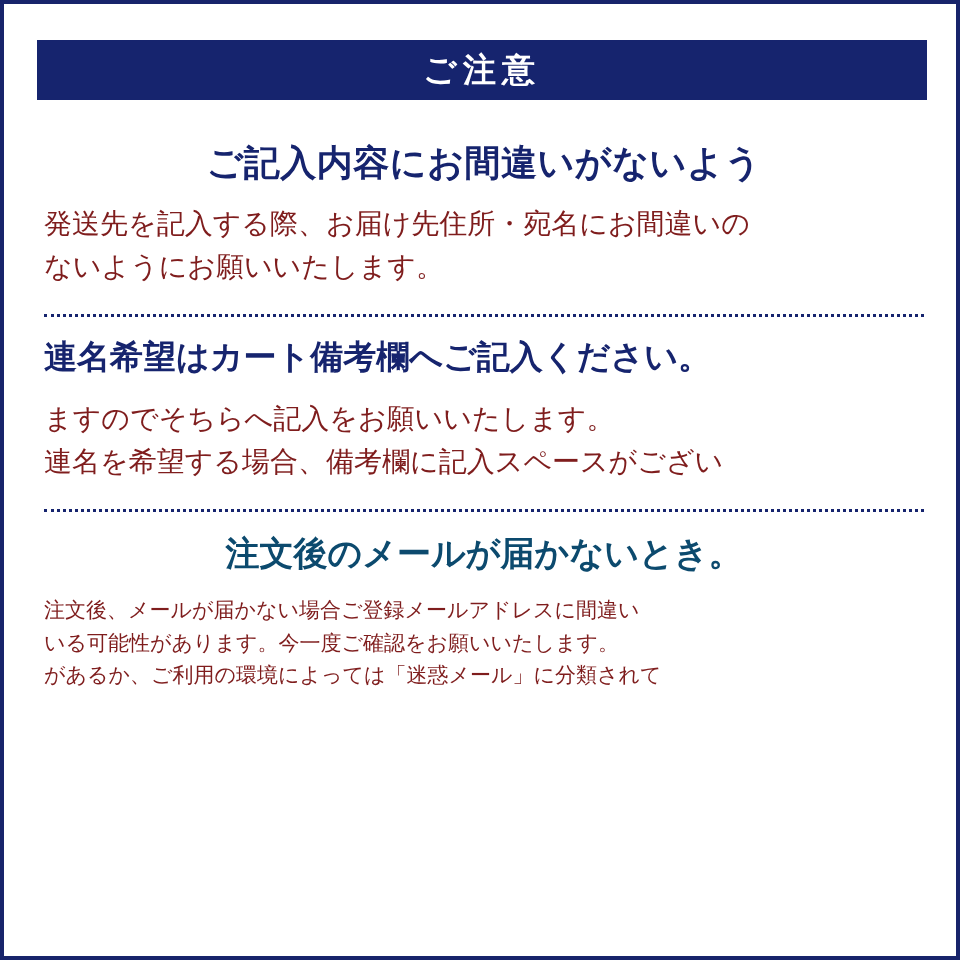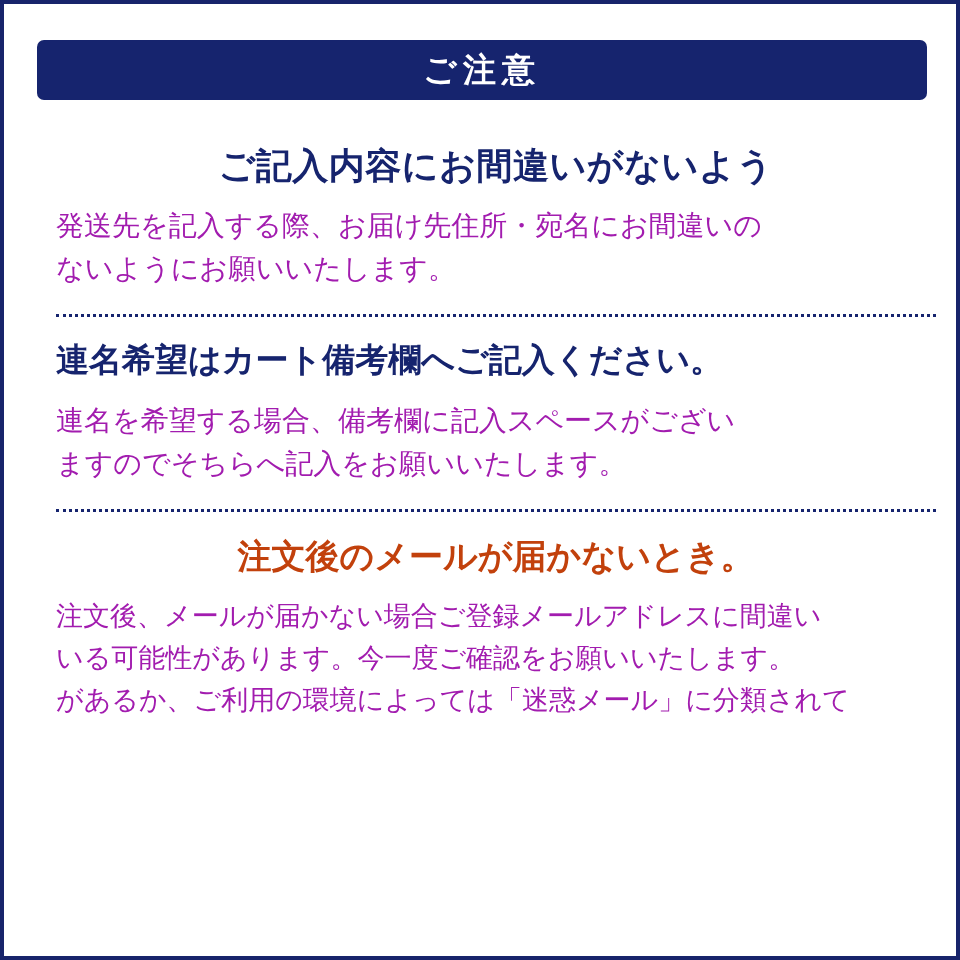--- a/index.html
+++ b/index.html
@@ -29,44 +29,44 @@
     width: 890px;
     height: 60px;
     background: #16246e;
     color: #ffffff;
     display: flex;
     align-items: center;
     justify-content: center;
     font-size: 33px;
     font-weight: bold;
     letter-spacing: 6px;
-    border-radius: 7px;
   }
   .content {
     position: absolute;
-    left: 52px;
+    left: 40px;
     top: 112px;
     width: 880px;
+    font-family: Liberation Mono, monospace;
   }
   .section {
     width: 880px;
   }
   .sec-head-center {
     text-align: center;
     font-size: 36px;
     font-weight: bold;
     color: #16246e;
     line-height: 1.42;
     letter-spacing: 0.5px;
   }
   .sec-head-center .l1 { display: block; }
   .sec-head-center .l2 { display: block; }
   .sec-body {
     font-size: 28px;
-    color: #a21caf;
+    color: #7f1d1d;
     line-height: 1.52;
     letter-spacing: 0px;
     margin-top: 14px;
   }
   .sec-body .l { display: block; }
   .divider {
     width: 880px;
     height: 0;
     border-top: 3px dotted #16246e;
     margin: 24px 0 22px 0;
@@ -74,30 +74,30 @@
   .sec2-head {
     font-size: 33px;
     font-weight: bold;
     color: #16246e;
     letter-spacing: 0px;
     line-height: 1.3;
   }
   .sec3-head {
     font-size: 34px;
     font-weight: bold;
-    color: #c2410c;
+    color: #0c4a6e;
     text-align: center;
     letter-spacing: 0px;
     line-height: 1.3;
   }
   .s1 { margin-top: 24px; }
   .s2 { margin-top: 0; }
   .s3 { margin-top: 0; }
   .sec2-body, .sec3-body { margin-top: 18px; }
-  .sec3-body { font-size: 27px; line-height: 1.55; }
+  .sec3-body { font-size: 21px; line-height: 1.55; }
 </style>
 </head>
 <body>
 
 <div class="page">
 
   <div class="banner">
     <span>ご注意</span>
   </div>
 
@@ -111,22 +111,22 @@
         <span class="l">発送先を記入する際、お届け先住所・宛名にお間違いの</span>
         <span class="l">ないようにお願いいたします。</span>
       </div>
     </div>
 
     <div class="divider"></div>
 
     <div class="section s2">
       <div class="sec2-head">連名希望はカート備考欄へご記入ください。</div>
       <div class="sec-body sec2-body">
+        <span class="l">ますのでそちらへ記入をお願いいたします。</span>
         <span class="l">連名を希望する場合、備考欄に記入スペースがござい</span>
-        <span class="l">ますのでそちらへ記入をお願いいたします。</span>
       </div>
     </div>
 
     <div class="divider"></div>
 
     <div class="section s3">
       <div class="sec3-head">注文後のメールが届かないとき。</div>
       <div class="sec-body sec3-body">
         <span class="l">注文後、メールが届かない場合ご登録メールアドレスに間違い</span>
         <span class="l">いる可能性があります。今一度ご確認をお願いいたします。</span>

